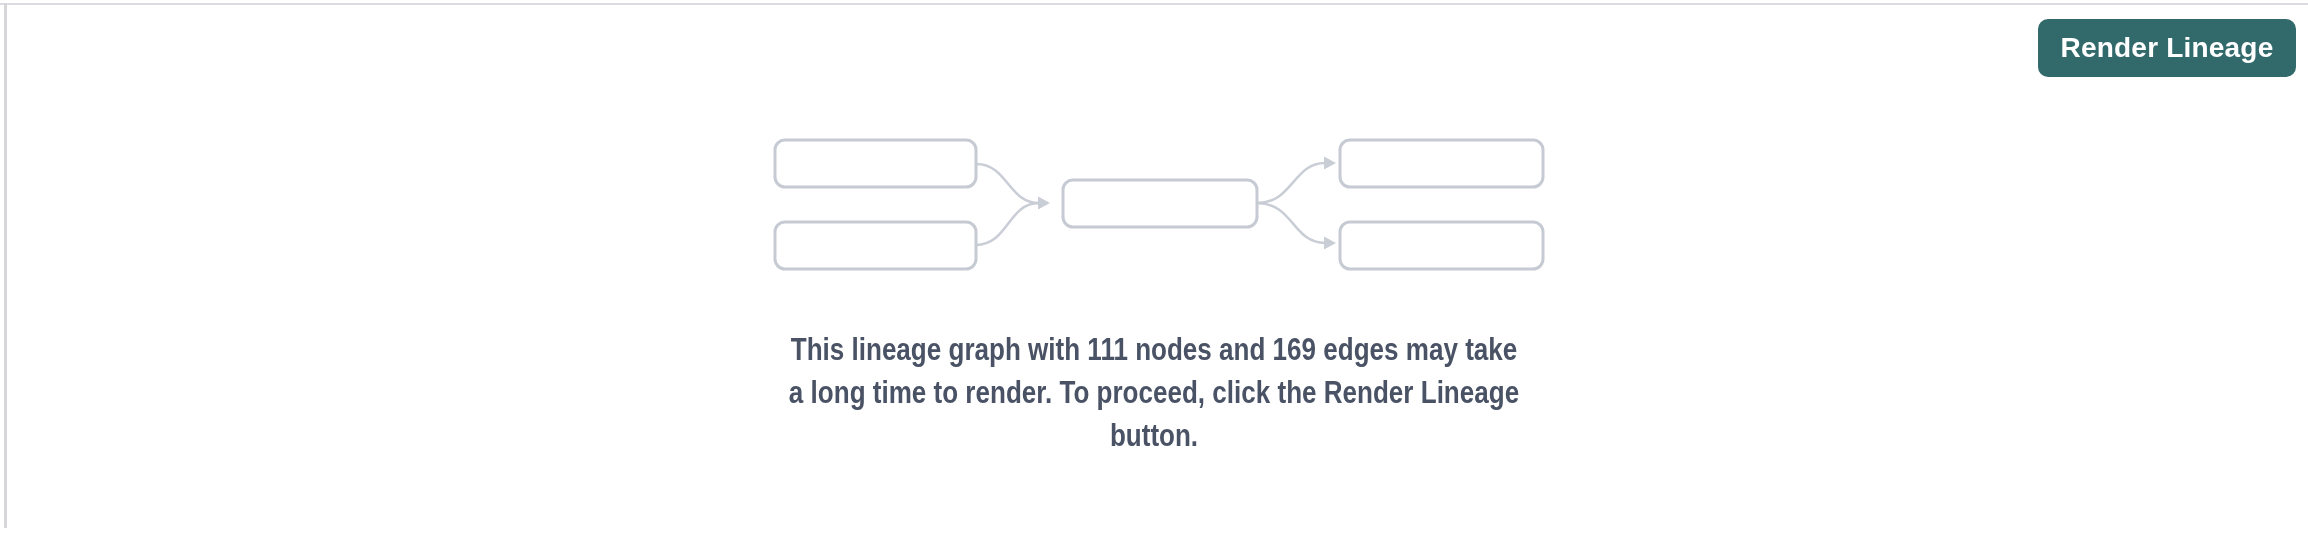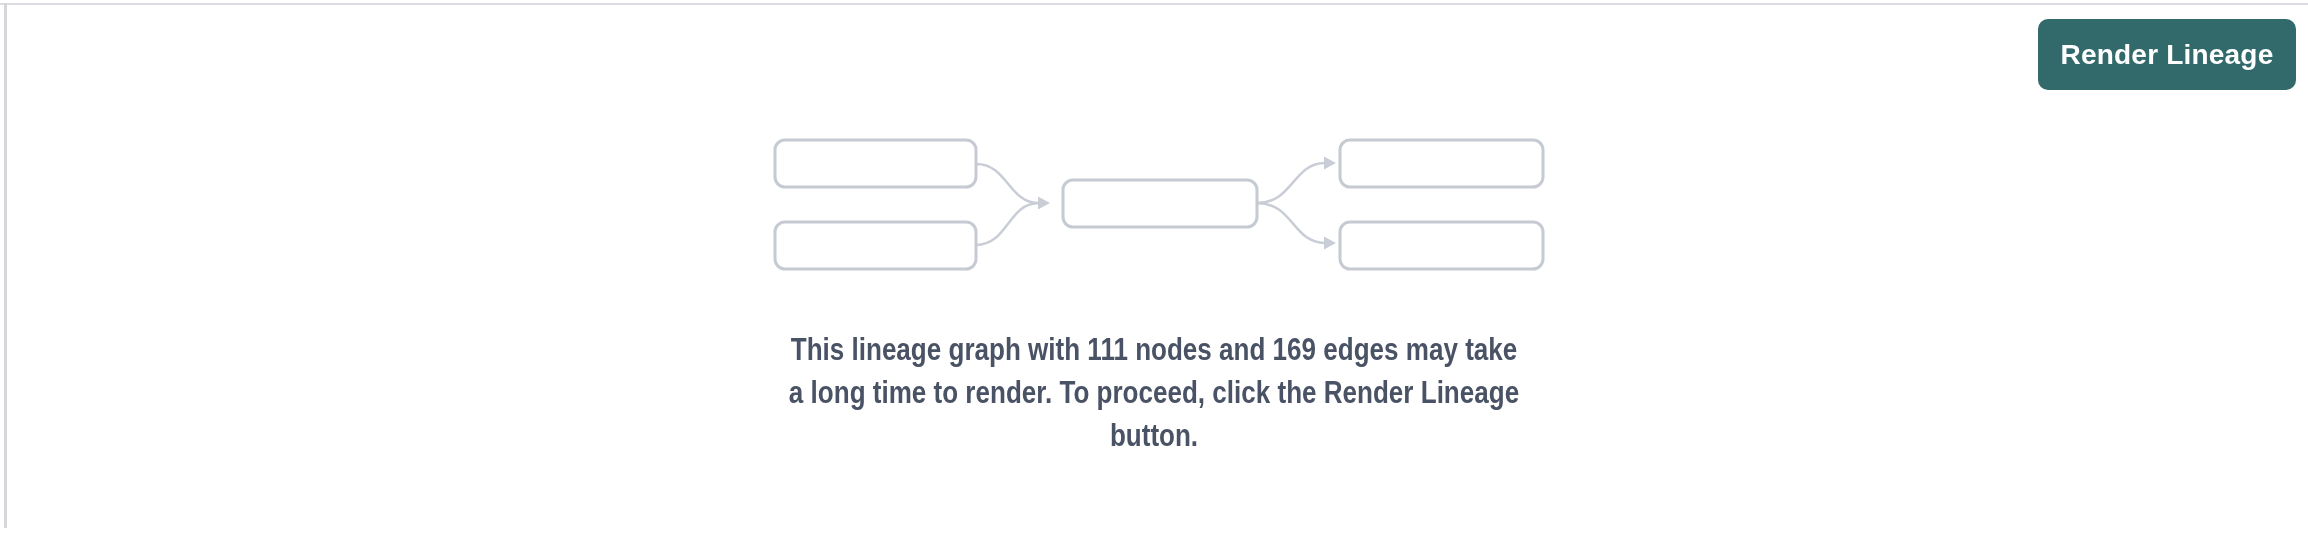--- a/index.html
+++ b/index.html
@@ -16,21 +16,21 @@
     width: 2308px; height: 2px;
     background: #dcdce0;
   }
   .left-border {
     position: absolute; left: 4px; top: 3px;
     width: 3px; height: 525px;
     background: #d6d6da;
   }
   .render-btn {
     position: absolute; top: 19px; right: 12px;
-    width: 258px; height: 71px;
+    width: 258px; height: 58px;
     background: #326a6c;
     color: #ffffff;
     border: none;
     border-radius: 10px;
     font-family: "Liberation Sans", sans-serif;
     font-size: 28px;
     font-weight: 700;
     letter-spacing: 0.2px;
     cursor: pointer;
     display: flex; align-items: center; justify-content: center;

